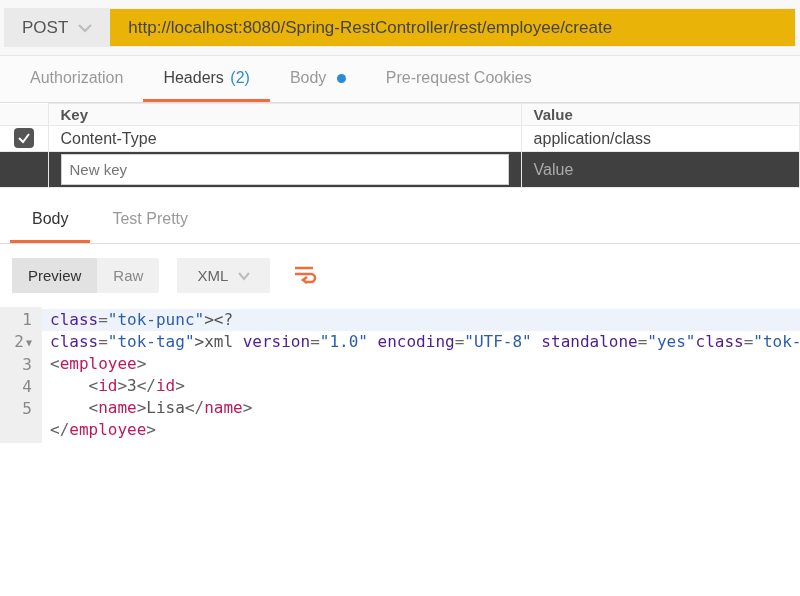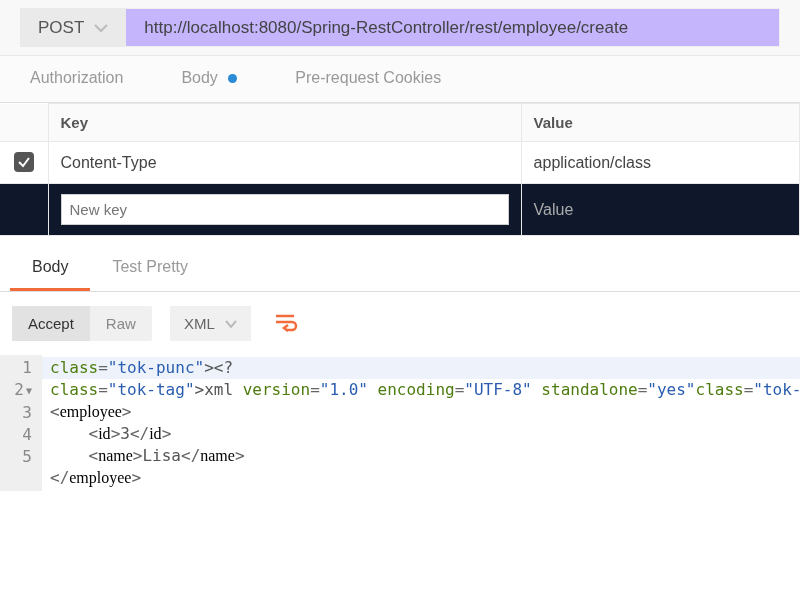--- a/index.html
+++ b/index.html
@@ -12,51 +12,51 @@
     height: 596px;
     overflow: hidden;
   }
   
   .request-bar {
     display: flex;
     align-items: stretch;
     background: #f8f8f8;
     height: 56px;
     border-bottom: 1px solid #e8e8e8;
-    padding: 8px 20px;
+    padding: 8px 4px;
   }
   .method-box {
     display: flex;
     align-items: center;
     background: #eaeaea;
     padding: 0 18px;
     font-size: 17px;
     color: #555;
     font-weight: 500;
     gap: 10px;
   }
   .chevron-down {
     display: inline-block;
   }
   .chevron-down svg { display:block; }
   .url-box {
     flex: 1;
     display: flex;
     align-items: center;
     padding: 0 18px;
-    background: #c4b5fd;
+    background: #eab308;
     font-size: 17px;
     color: #444;
     border: 1px solid #eee;
     border-left: none;
   }
   
   .tabs {
     display: flex;
-    gap: 18px;
+    gap: 0;
     padding: 0 10px;
     border-bottom: 1px solid #ddd;
     height: 47px;
     align-items: flex-end;
     background: #fbfbfb;
   }
   .tab {
     padding: 12px 20px 12px;
     color: #999;
     font-size: 16px;
@@ -79,21 +79,21 @@
     margin-left: 6px;
     vertical-align: middle;
   }
   
   .kv-table {
     width: 100%;
     border-collapse: collapse;
   }
   .kv-table th, .kv-table td {
     border: 1px solid #e8e8e8;
-    padding: 10px 12px;
+    padding: 2px 12px;
     text-align: left;
     font-size: 16px;
     color: #444;
     font-weight: 400;
   }
   .kv-table th {
     background: #fafafa;
     color: #555;
     font-weight: 600;
     font-size: 15px;
@@ -118,21 +118,21 @@
   }
   .checkbox svg { display:block; }
   .kv-table input[type=text] {
     width: 100%;
     border: 1px solid #cfcfcf;
     padding: 6px 8px;
     font-size: 15px;
     color: #999;
   }
   .kv-table .placeholder-cell {
-    background: #0f172a;
+    background: #404040;
     color: #aaa;
   }
   
   .resp-tabs {
     display: flex;
     padding: 0 10px;
     border-bottom: 1px solid #ddd;
     height: 46px;
     align-items: flex-end;
     margin-top: 10px;
@@ -172,21 +172,21 @@
     cursor: pointer;
   }
   .view-btn.active {
     background: #e2e2e2;
     color: #333;
   }
   .format-select {
     display: flex;
     align-items: center;
     background: #f0f0f0;
-    padding: 9px 14px;
+    padding: 9px 20px;
     gap: 10px;
     color: #666;
     font-size: 15px;
     cursor: pointer;
   }
   .wrap-btn {
     display: flex;
     align-items: center;
     justify-content: center;
     width: 34px; height: 34px;
@@ -213,22 +213,22 @@
     font-size: 10px;
     color: #888;
     margin-left: 2px;
     vertical-align: middle;
   }
   .code {
     padding: 2px 8px;
     white-space: pre;
   }
   .code .line1 { background: #eef3fb; display:block; margin:0 -8px; padding:0 8px;}
-  .tok-tag { color: #000000; font-family: Liberation Serif, serif; }
-  .tok-attr { color: #4d7c0f; }
+  .tok-tag { color: #be185d; }
+  .tok-attr { color: #4c1d95; }
   .tok-str { color: #2a5db0; }
   .tok-punc { color: #666; }
 </style>
 </head>
 <body>
 
 <div class="request-bar">
   <div class="method-box">
     <span>POST</span>
     <span class="chevron-down">
@@ -238,20 +238,24 @@
     </span>
   </div>
   <div class="url-box">
     <span>http://localhost:8080/Spring-RestController/rest/employee/create</span>
   </div>
 </div>
 
 <div class="tabs">
   <div class="tab">
     <span>Authorization</span>
+  </div>
+  <div class="tab active">
+    <span>Headers</span>
+    <span class="count">(2)</span>
   </div>
   <div class="tab">
     <span>Body</span>
     <span class="dot"></span>
   </div>
   <div class="tab">
     <span>Pre-request Cookies</span>
   </div>
 </div>
 
@@ -289,21 +293,21 @@
   <div class="resp-tab active">
     <span>Body</span>
   </div>
   <div class="resp-tab">
     <span>Test Pretty</span>
   </div>
 </div>
 
 <div class="view-toolbar">
   <div class="view-group">
-    <div class="view-btn active"><span>Accept</span></div>
+    <div class="view-btn active"><span>Preview</span></div>
     <div class="view-btn"><span>Raw</span></div>
   </div>
   <div class="format-select">
     <span>XML</span>
     <span>
       <svg width="12" height="9" viewBox="0 0 12 9">
           <path d="M1 1 L6 7 L11 1" fill="none" stroke="#bbb" stroke-width="2"></path>
         </svg>
     </span>
   </div>

